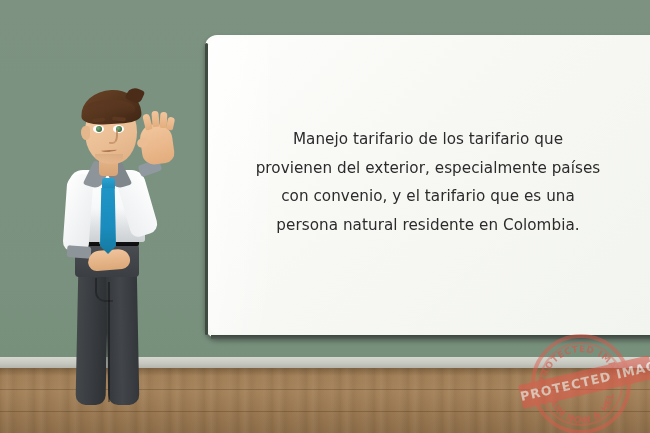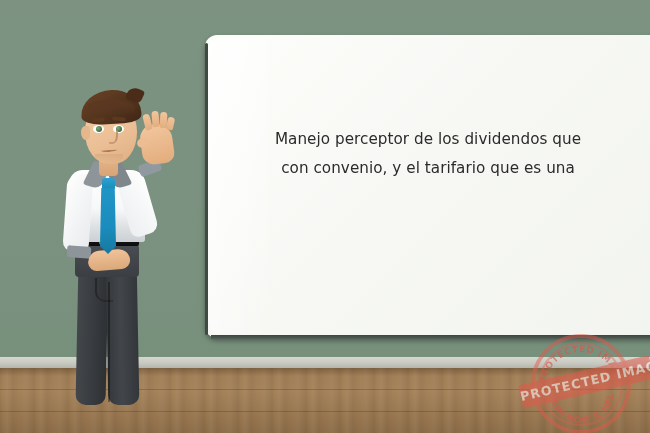--- a/index.html
+++ b/index.html
@@ -392,22 +392,24 @@
   <div class="floor-shadow"></div>
   <div class="floor-seam s1"></div>
   <div class="floor-seam s2"></div>
 
   <div class="board"></div>
   <div class="board-edge-left"></div>
   <div class="board-edge-bottom"></div>
   <div class="board-gloss"></div>
 
   <div class="board-text">
-    <span class="ln">Manejo perceptor de los dividendos que</span>
+    <span class="ln">Manejo tarifario de los tarifario que</span>
+    <span class="ln">provienen del exterior, especialmente países</span>
     <span class="ln">con convenio, y el tarifario que es una</span>
+    <span class="ln">persona natural residente en Colombia.</span>
   </div>
 
   <div class="character">
     <div class="ch leg-l"></div>
     <div class="ch leg-r"></div>
     <div class="ch crease"></div>
     <div class="ch pocket"></div>
     <div class="ch hips"></div>
 
     <div class="ch belt"></div>

